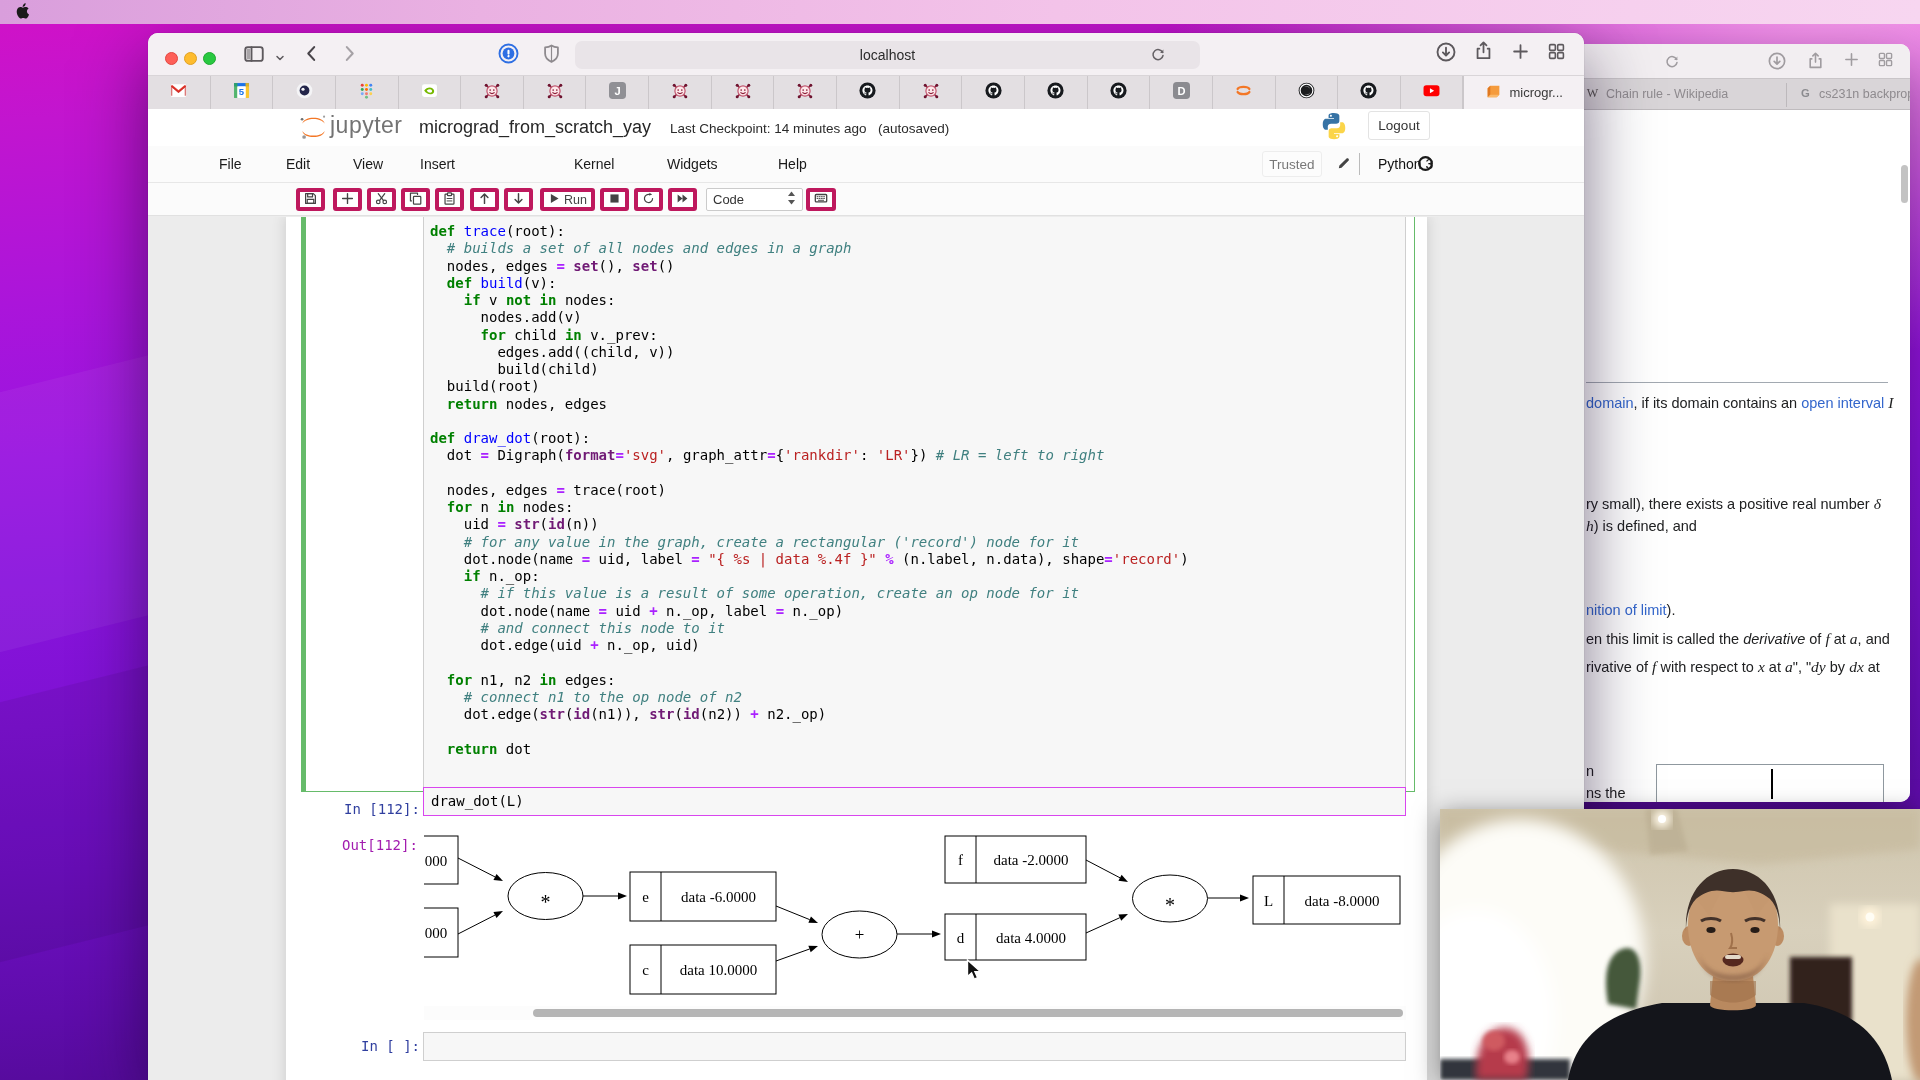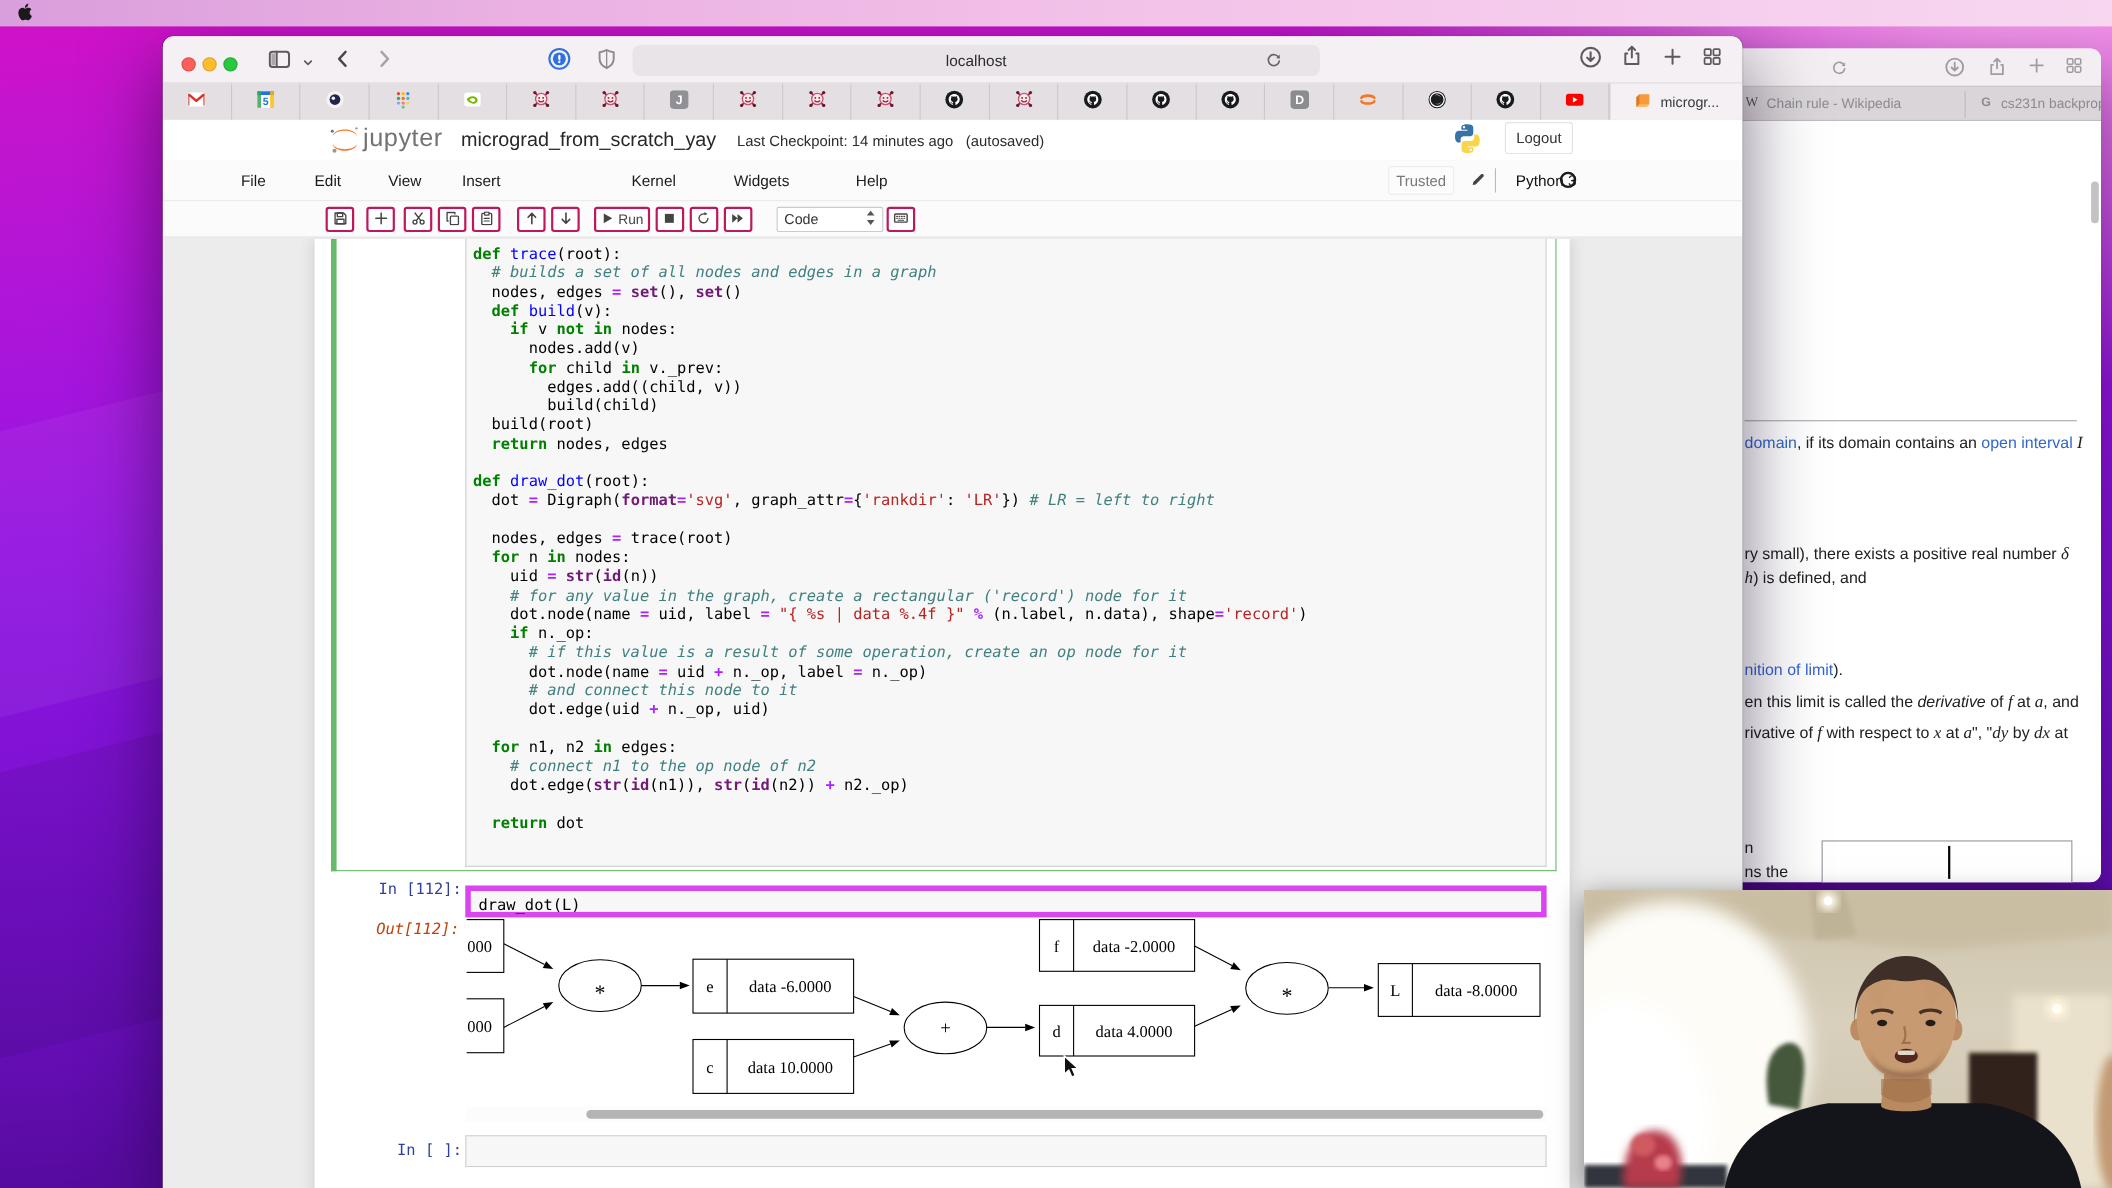--- a/index.html
+++ b/index.html
@@ -70,43 +70,43 @@
   .nb-menubar { position:absolute; left:0; top:37px; width:1436px; height:37px; background:#fbfbfb; border-bottom:1px solid #e7e7e7; font-size:14px; color:#1a1a1a; }
   .nb-menu-item { position:absolute; top:10px; }
   .trusted { position:absolute; left:1114px; top:5px; width:60px; height:26px; border:1px solid #ededed; border-radius:3px; color:#777;
      font-size:13.5px; display:flex; align-items:center; justify-content:center; background:#fcfcfc; }
   .pencil { position:absolute; left:1188px; top:10px; color:#444; }
   .kernel-sep { position:absolute; left:1211px; top:7px; width:1px; height:22px; background:#bbb; }
   .kernel-name { position:absolute; left:1210px; top:10px; font-size:14px; color:#111;margin-left:20px; }
   .kernel-dot { position:absolute; left:1269px; top:9px; }
   .nb-toolbar { position:absolute; left:0; top:74px; width:1436px; height:33px; background:#fbfbfb; border-bottom:1px solid #e1e1e1; }
   .tb-group { position:absolute; top:5px; height:23px; display:flex; }
-  .tb-btn { height:23px; min-width:26px; background:#fff; border:2px solid #be185d; display:flex; align-items:center; justify-content:center;
+  .tb-btn { height:23px; min-width:26px; background:#fff; border:4px solid #be185d; display:flex; align-items:center; justify-content:center;
      gap:3px; color:#444; font-size:12.5px; padding:0 4px; }
   .tb-btn { border-radius:3px; margin-right:5px; }
   .tb-select { position:absolute; left:534px; top:5px; width:97px; height:23px; background:#fff; border:1px solid #cbcbcb; border-radius:2px;
      font-size:13px; color:#333; display:flex; align-items:center; padding:0 6px; justify-content:space-between;margin-left:24px; }
   .nb-body { position:absolute; left:0; top:108px; width:1436px; height:863px; background:#ececec; overflow:hidden; }
   .nb-container { position:absolute; left:138px; top:0; width:1141px; height:973px; background:#fff; box-shadow:0 0 12px 1px rgba(87,87,87,0.2); }
 
   
   .cell1 { position:absolute; left:15px; top:0px; width:1114px; height:575px; border:1px solid #66bb6a; border-top:none; background:#fff; }
   .cell1-bar { position:absolute; left:-1px; top:0; width:5px; height:575px; background:#66bb6a; }
   .cell1-input { position:absolute; left:121px; top:0px; width:983px; height:571px; background:#f7f7f7; border:1px solid #cfcfcf; border-top:none; overflow:hidden; }
   pre.code { font-family:"DejaVu Sans Mono", monospace; font-size:14px; line-height:17.25px; color:#000; position:absolute; left:6px; top:6px; }
   pre.code .k { color:#008000; font-weight:bold; }
   pre.code .b { color:#701a75;font-weight:bold; }
   pre.code .d { color:#0000ff; }
   pre.code .c { color:#408080; font-style:italic; }
   pre.code .s { color:#ba2121; }
   pre.code .o { color:#aa22ff; font-weight:bold; }
   .prompt { position:absolute; font-family:"DejaVu Sans Mono", monospace; font-size:14px; white-space:pre; }
   .prompt.in { color:#303f9f; }
-  .prompt.out { color:#c2410c;font-style:italic; }
-  .cell2-input { position:absolute; left:137px; top:588px; width:983px; height:29px; background:#f7f7f7; border:5px solid #d946ef; }
+  .prompt.out { color:#a21caf; }
+  .cell2-input { position:absolute; left:137px; top:570px; width:983px; height:29px; background:#f7f7f7; border:1px solid #d946ef; }
   .cell2-code { position:absolute; left:7px; top:5px; font-family:"DejaVu Sans Mono", monospace; font-size:14px; color:#000; }
   .out-area { position:absolute; left:138px; top:613px; width:982px; height:176px; overflow:hidden; }
   .hscroll { position:absolute; left:138px; top:789px; width:982px; height:14px; background:#fcfcfc; }
   .hscroll-thumb { position:absolute; left:109px; top:3px; width:870px; height:8px; border-radius:4px; background:#b4b4b4; }
   .cell3-input { position:absolute; left:137px; top:815px; width:983px; height:29px; background:#f7f7f7; border:1px solid #cfcfcf; }
 
   
   .webcam { position:absolute; left:1440px; top:809px; width:480px; height:271px; z-index:20; box-shadow:0 6px 24px rgba(0,0,0,0.5); overflow:hidden; }
 
   .cursor { position:absolute; left:966px; top:959px; z-index:50; }

